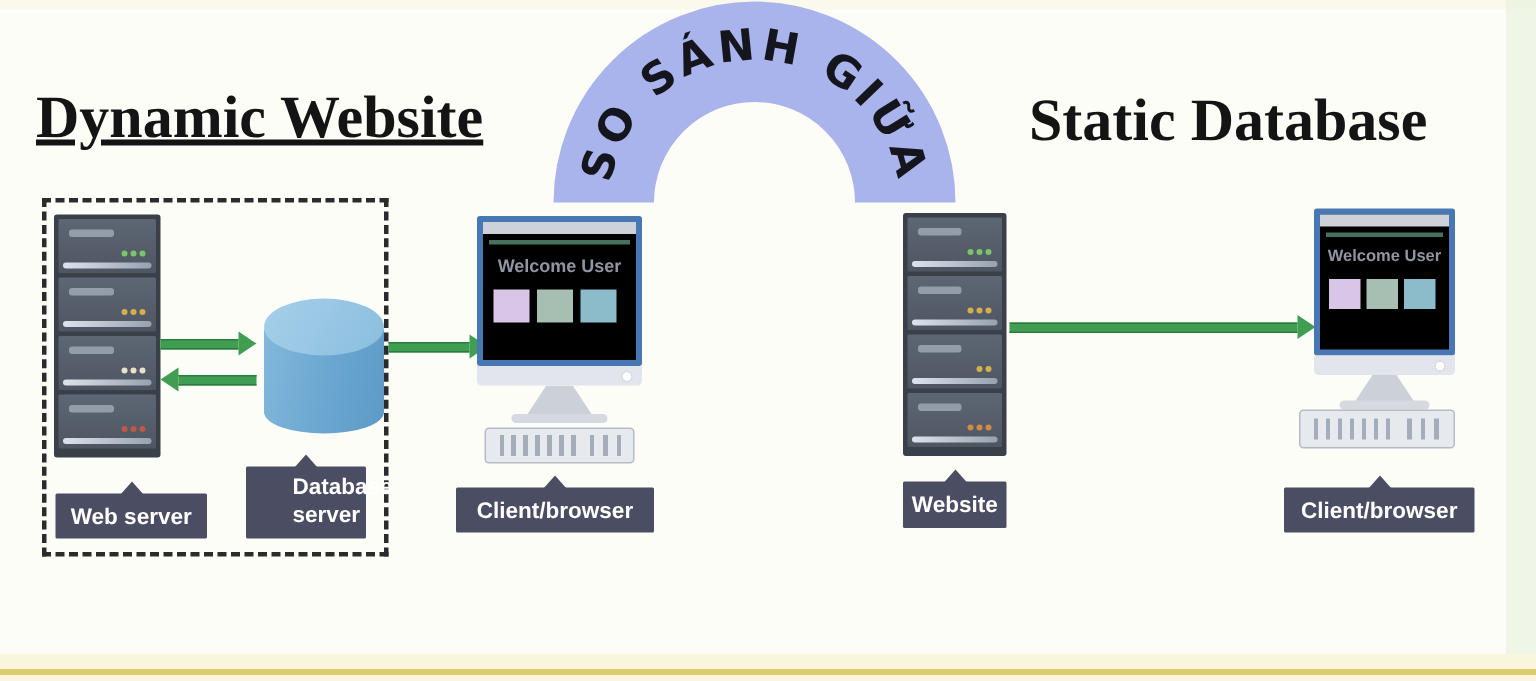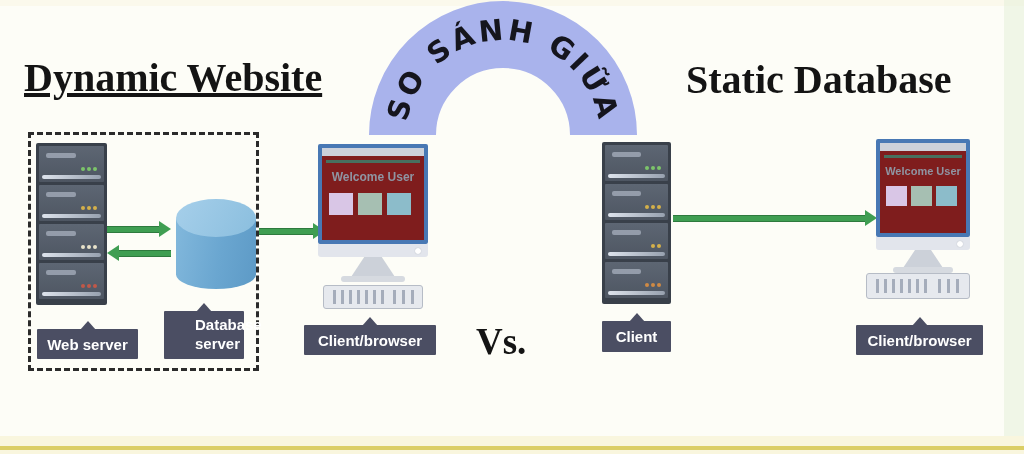--- a/index.html
+++ b/index.html
@@ -71,21 +71,21 @@
 
   
   .arrow{position:absolute;display:flex;align-items:center;height:16px;}
   .arrow .shaft{flex:1;height:5px;background:#3f9e52;border-top:1px solid #2e7a3e;border-bottom:1px solid #2e7a3e;}
   .arrow .head-r{width:0;height:0;border-top:8px solid transparent;border-bottom:8px solid transparent;border-left:12px solid #3f9e52;}
   .arrow .head-l{width:0;height:0;border-top:8px solid transparent;border-bottom:8px solid transparent;border-right:12px solid #3f9e52;}
 
   
   .monitor{position:absolute;}
   .mon-frame{
-    position:absolute;left:0;top:0;border:4px solid #4878b4;background:#7f1d1d;
+    position:absolute;left:0;top:0;border:4px solid #4878b4;background:#000000;
     box-sizing:border-box;border-radius:2px;
   }
   .mon-topbar{height:8px;background:#ccd1da;}
   .mon-rule{height:3px;background:#47705f;margin:4px 4px 0 4px;}
   .mon-text{
     margin-top:7px;text-align:center;font-weight:bold;color:#8f95a2;
     font-size:12px;letter-spacing:0;white-space:nowrap;overflow:hidden;
   }
   .mon-swatches{display:flex;gap:5px;margin:9px 0 0 7px;}
   .mon-swatches i{width:24px;height:22px;display:block;}
@@ -123,21 +123,20 @@
   <svg class="arch-svg" width="280" height="136" viewBox="0 0 280 136">
     <path d="M 39.5 135 A 100.5 100.5 0 0 1 240.5 135" fill="none" stroke="#a9b3ec" stroke-width="67"></path>
     <path id="arch-text-path" d="M 43 137 A 97 97 0 0 1 237 137" fill="none"></path>
     <text>
       <textPath href="#arch-text-path" startOffset="50%" text-anchor="middle">SO SÁNH GIỮA</textPath>
     </text>
   </svg>
 
   <div class="heading" style="left:24px;top:54px;text-decoration:underline;">Dynamic Website</div>
   <div class="heading" style="left:686px;top:56px;">Static Database</div>
-  <div class="versus" style="left:476px;top:320px;">Vs.</div>
 
   <div class="dashed-box"></div>
 
   <div class="tower" style="left:36px;top:143px;width:71px;height:162px;">
     <div class="unit">
         <i class="slot"></i>
         <span class="led g">
           <i></i>
           <i></i>
           <i></i>
@@ -275,20 +274,20 @@
     <div class="mon-base" style="left:17px;top:128px;width:60px;height:6px;"></div>
     <div class="kb" style="left:-10px;top:134px;width:104px;height:26px;">
       <i class="kb-main"></i>
         <i class="kb-side"></i>
     </div>
   </div>
 
   <div class="plate" style="left:37px;top:329px;width:101px;height:30px;text-align:center;">Web server</div>
   <div class="plate two-line" style="left:164px;top:311px;width:80px;height:48px;">Database server</div>
   <div class="plate" style="left:304px;top:325px;width:132px;height:30px;">Client/browser</div>
-  <div class="plate" style="left:602px;top:321px;width:69px;height:31px;">Client</div>
+  <div class="plate" style="left:602px;top:321px;width:69px;height:31px;">Website</div>
   <div class="plate" style="left:856px;top:325px;width:127px;height:30px;">Client/browser</div>
 
   <div class="bottom-strip">
     <div class="accent"></div>
   </div>
 
 </div>
 
 </body></html>

